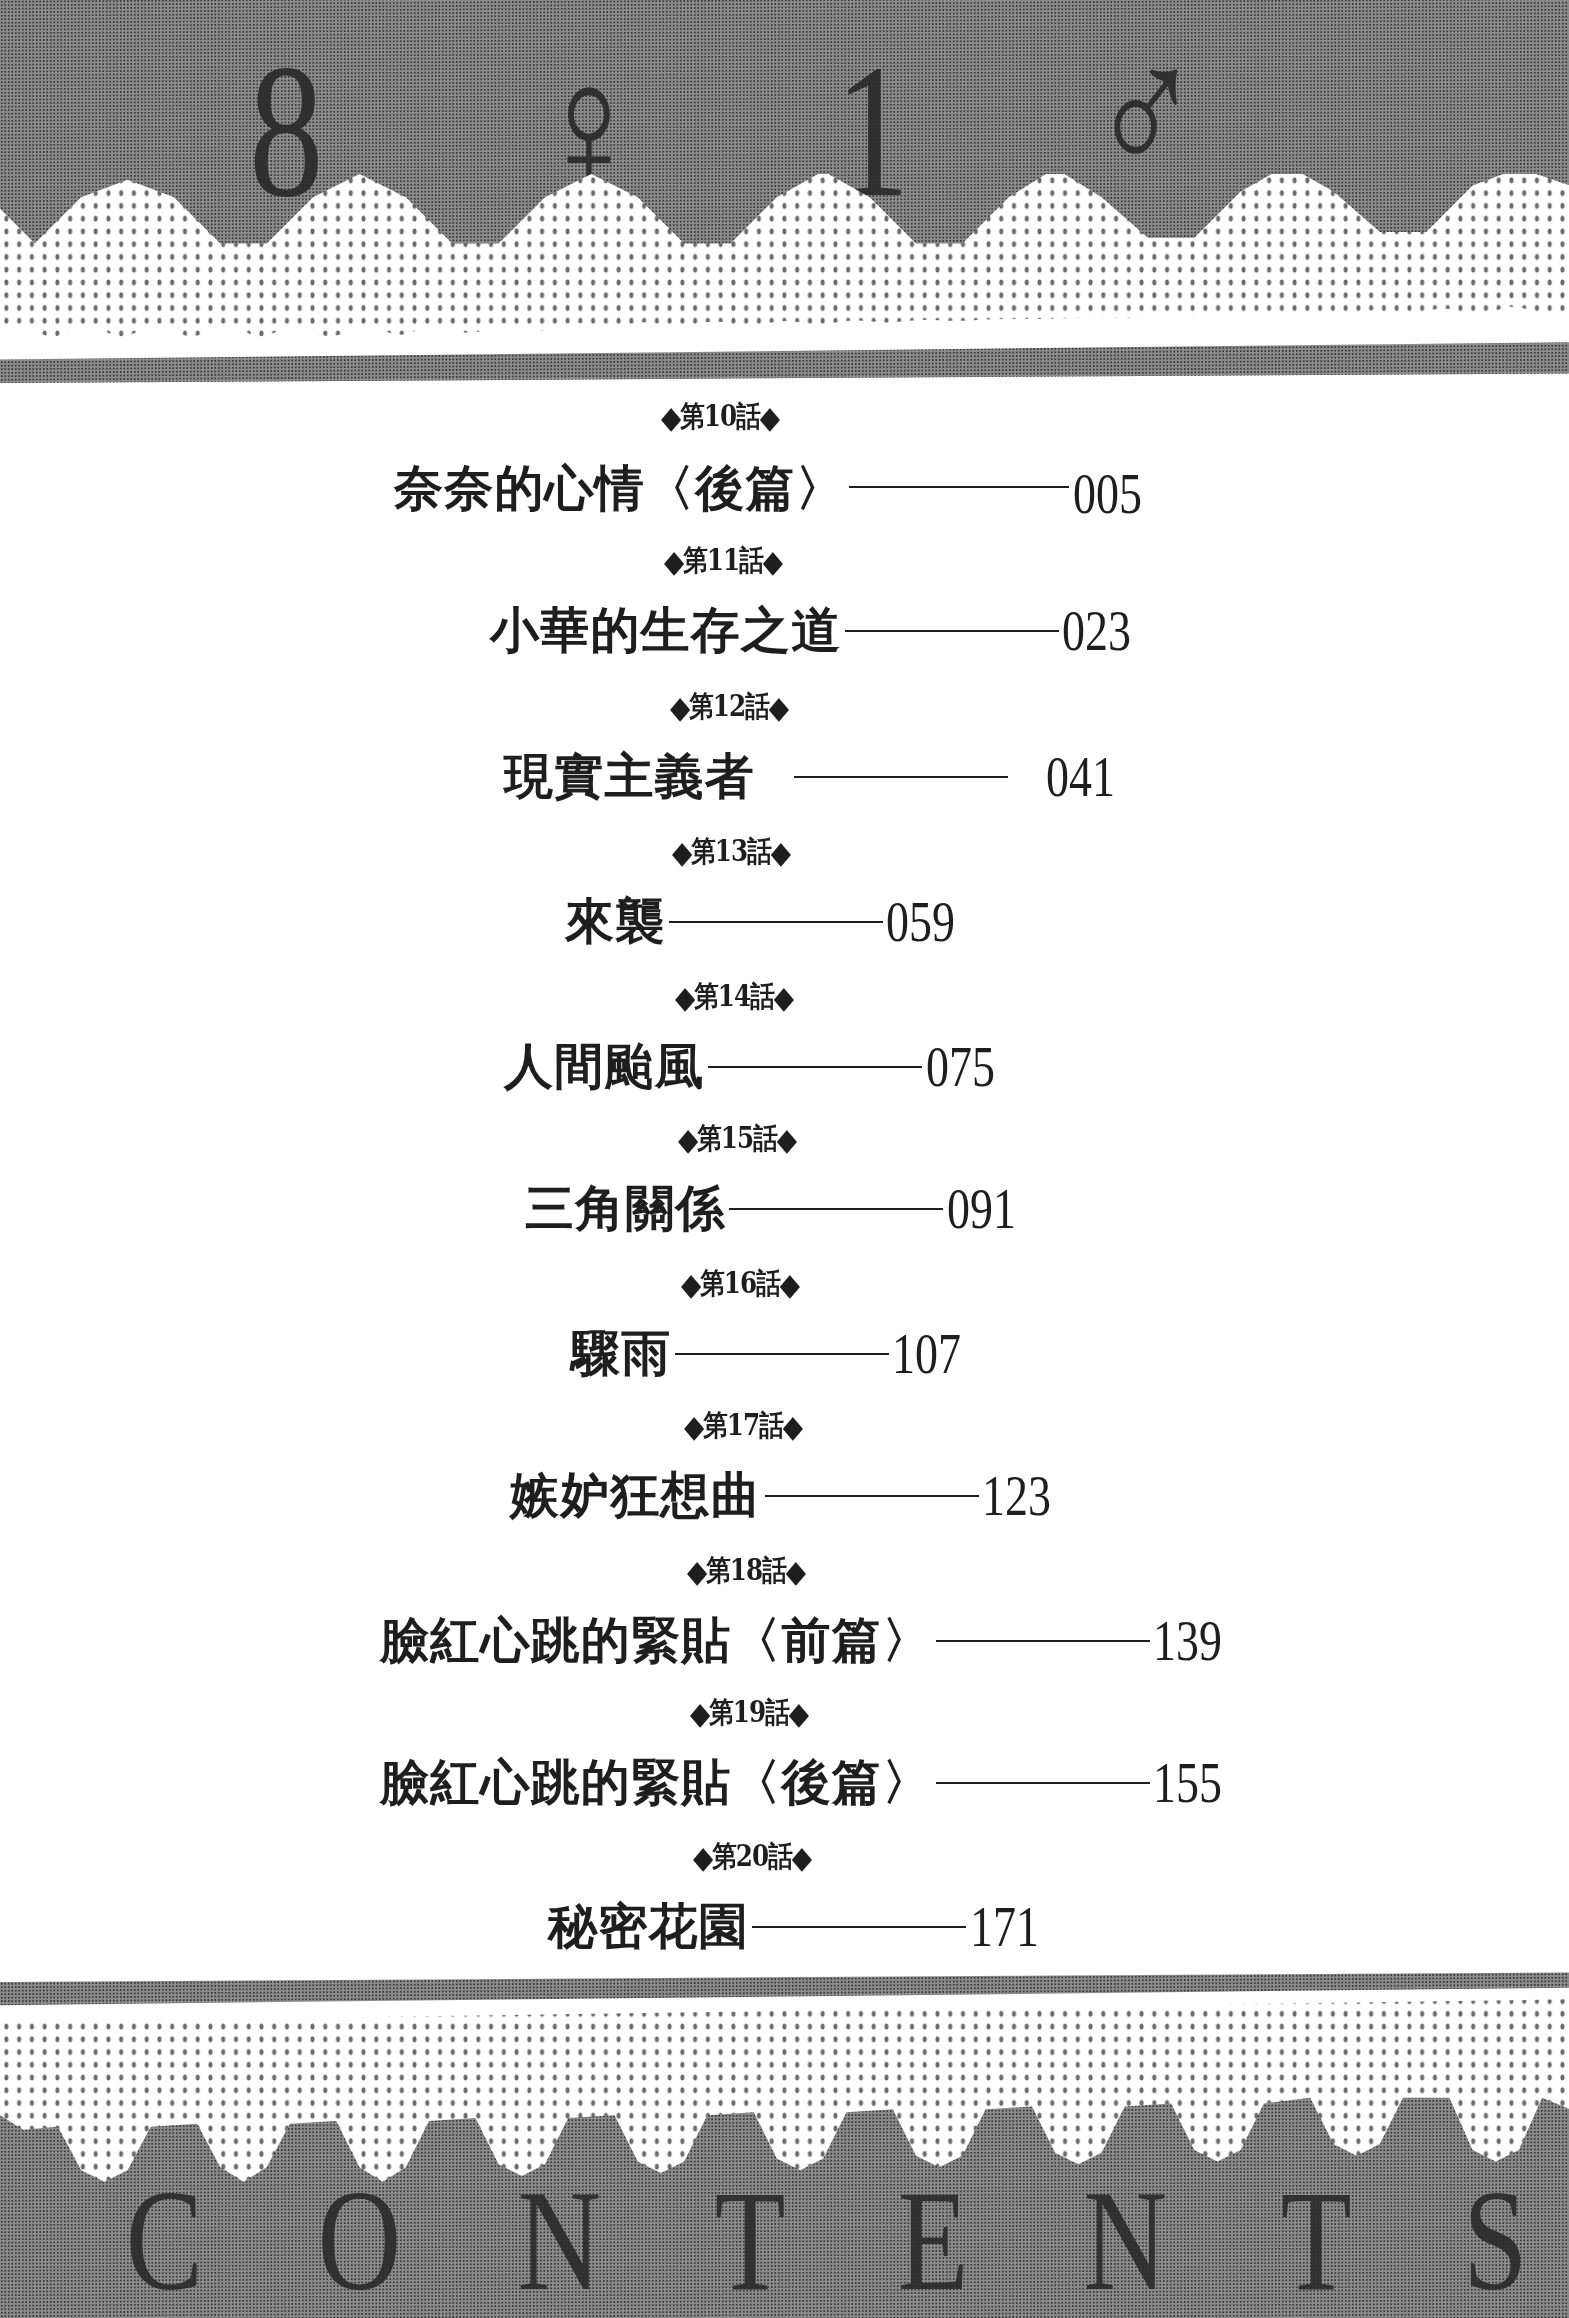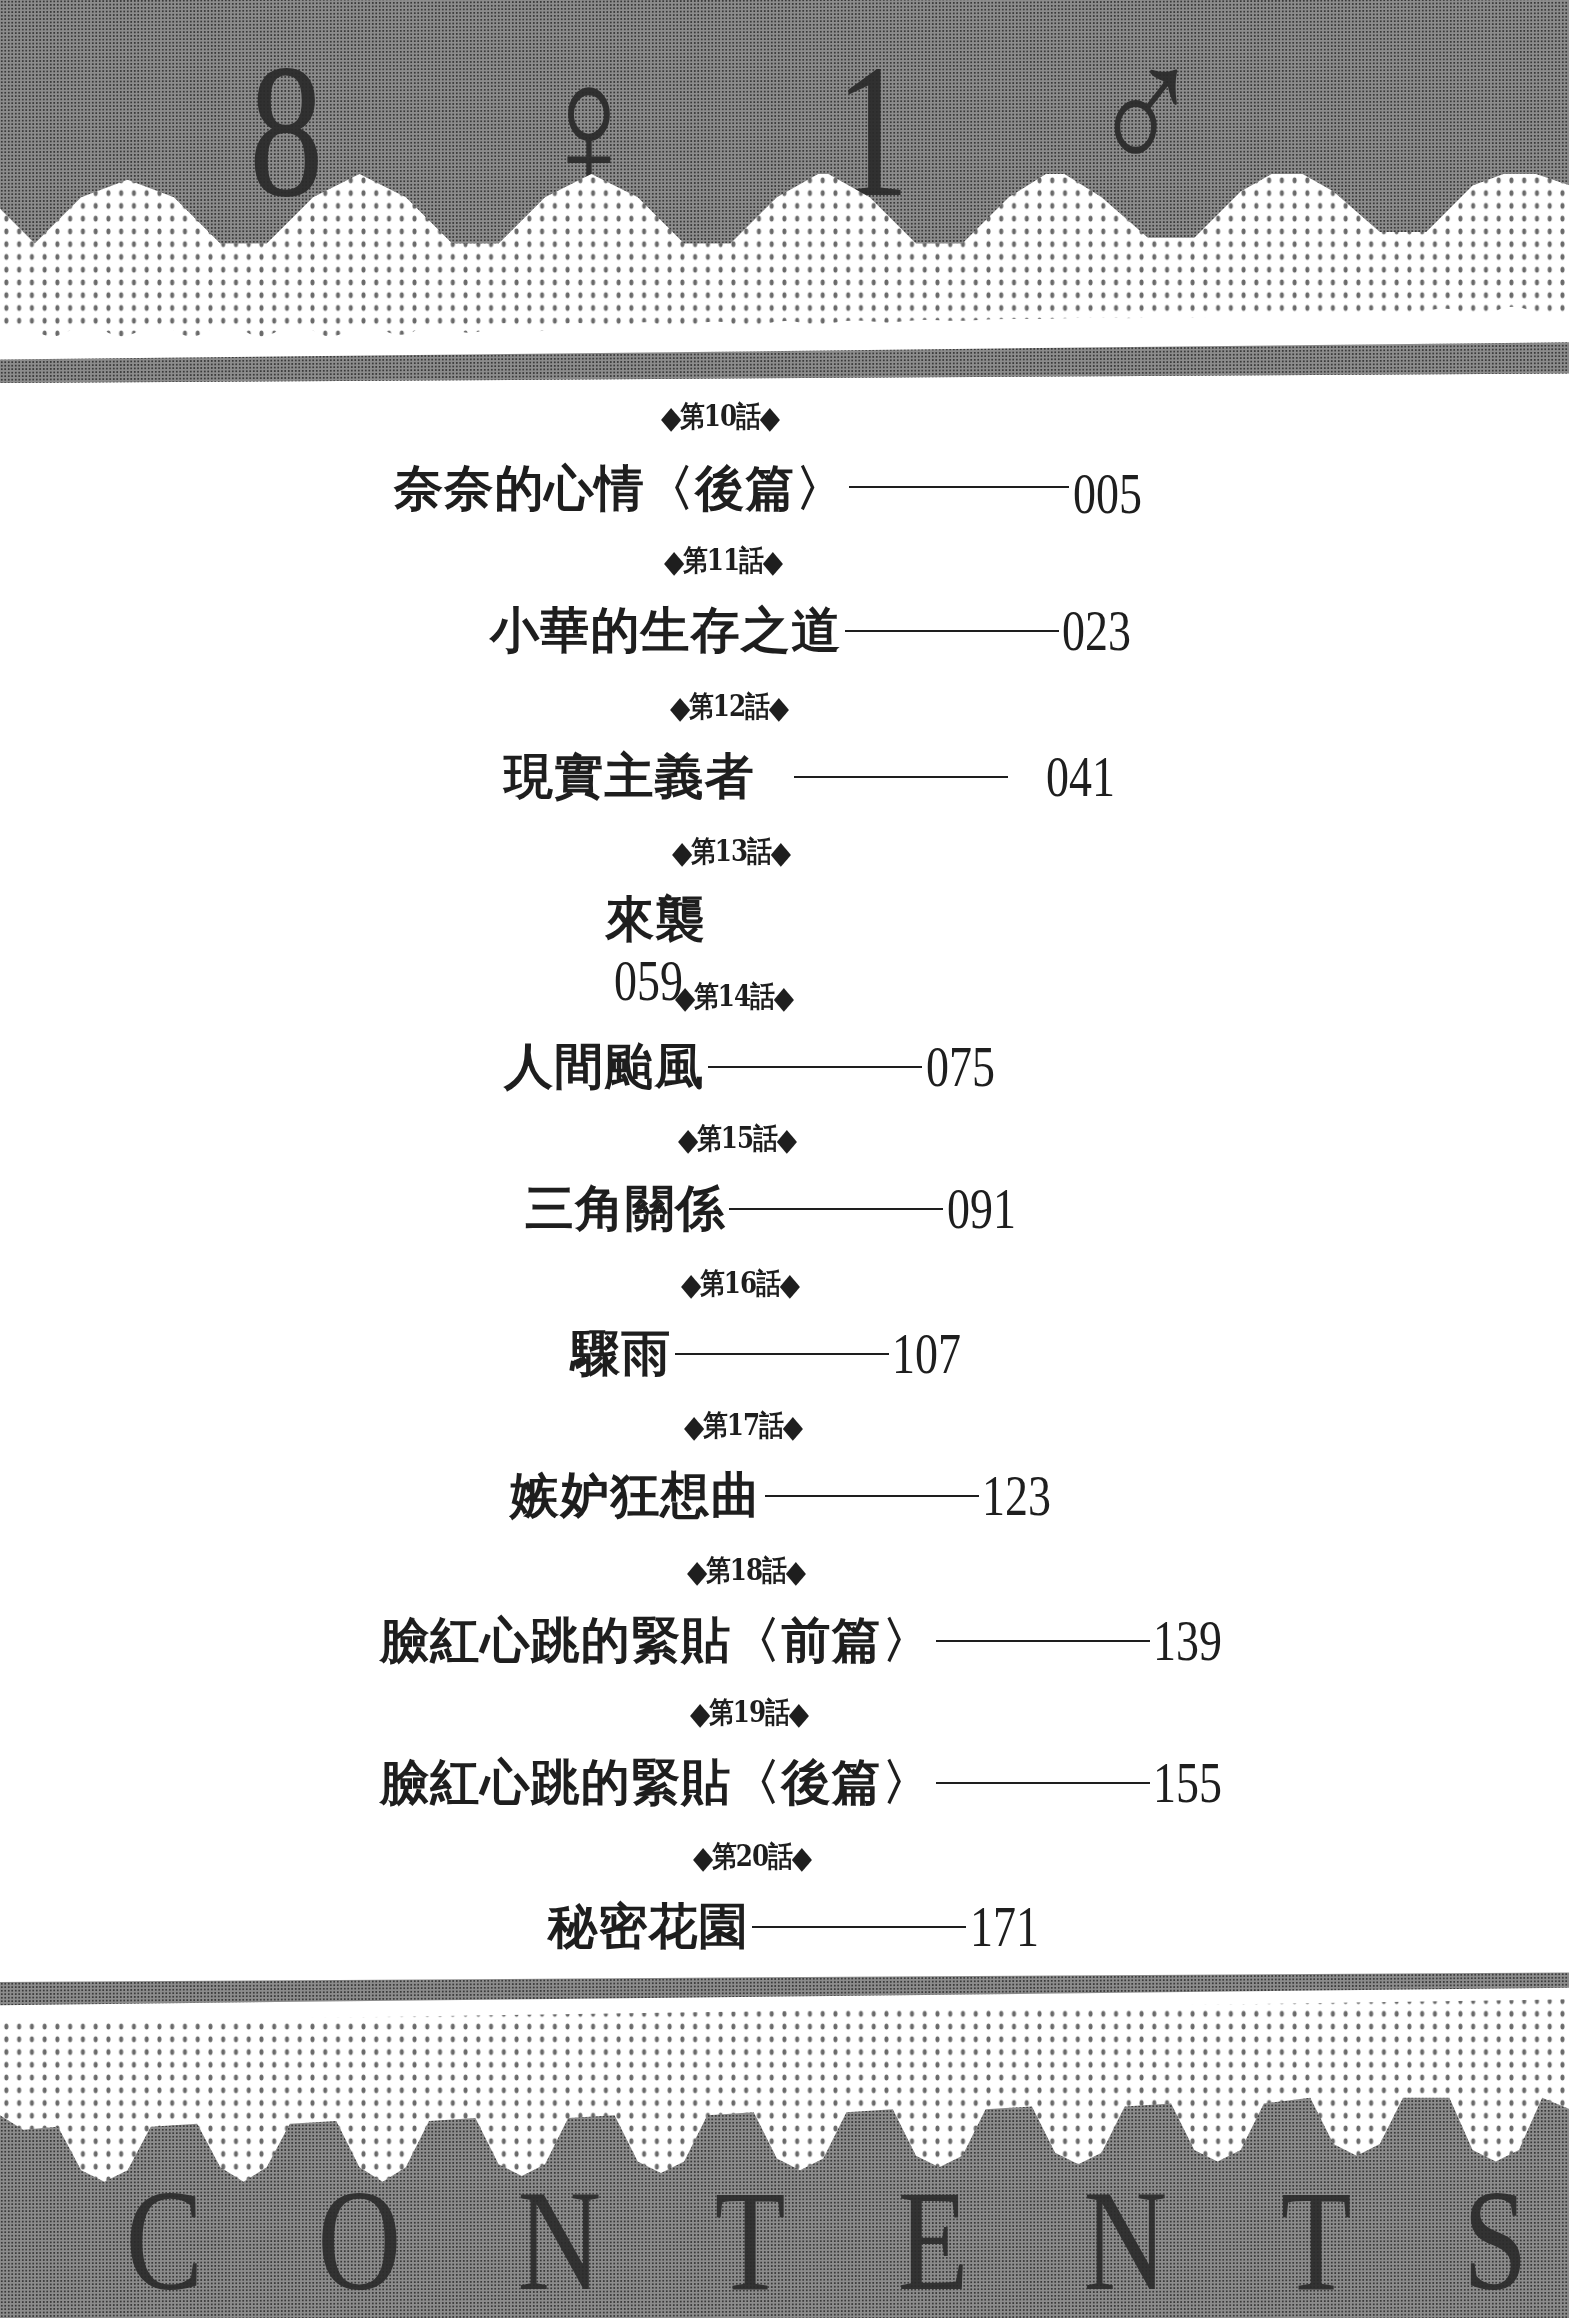--- a/index.html
+++ b/index.html
@@ -221,21 +221,21 @@
       <span class="page-number">041</span>
     </div>
   </div>
 
   <div class="toc-entry" style="top:435px;">
     <div class="chapter-label" style="left:672px;">
       <span class="diamond">◆</span>
       <span>第13話</span>
       <span class="diamond">◆</span>
     </div>
-    <div class="chapter-row" style="left:545px;flex-direction:column;">
+    <div class="chapter-row" style="left:565px;">
       <span class="chapter-title">來襲</span>
       <span class="leader" style="width:214px;"></span>
       <span class="page-number">059</span>
     </div>
   </div>
 
   <div class="toc-entry" style="top:580px;">
     <div class="chapter-label" style="left:675px;">
       <span class="diamond">◆</span>
       <span>第14話</span>

